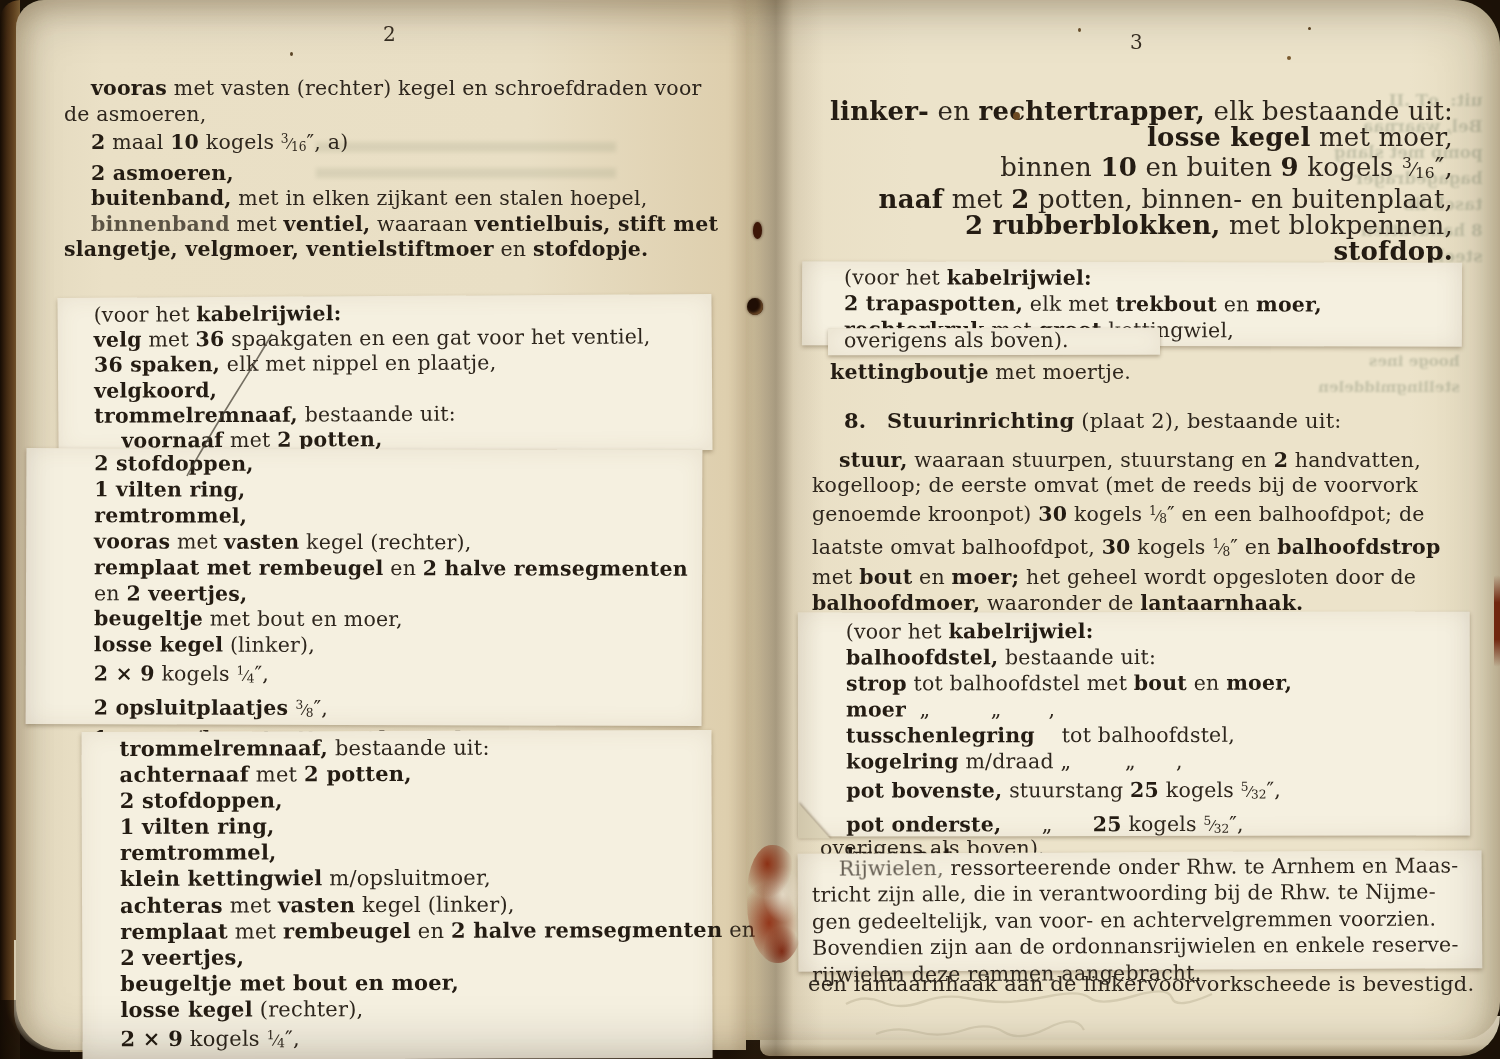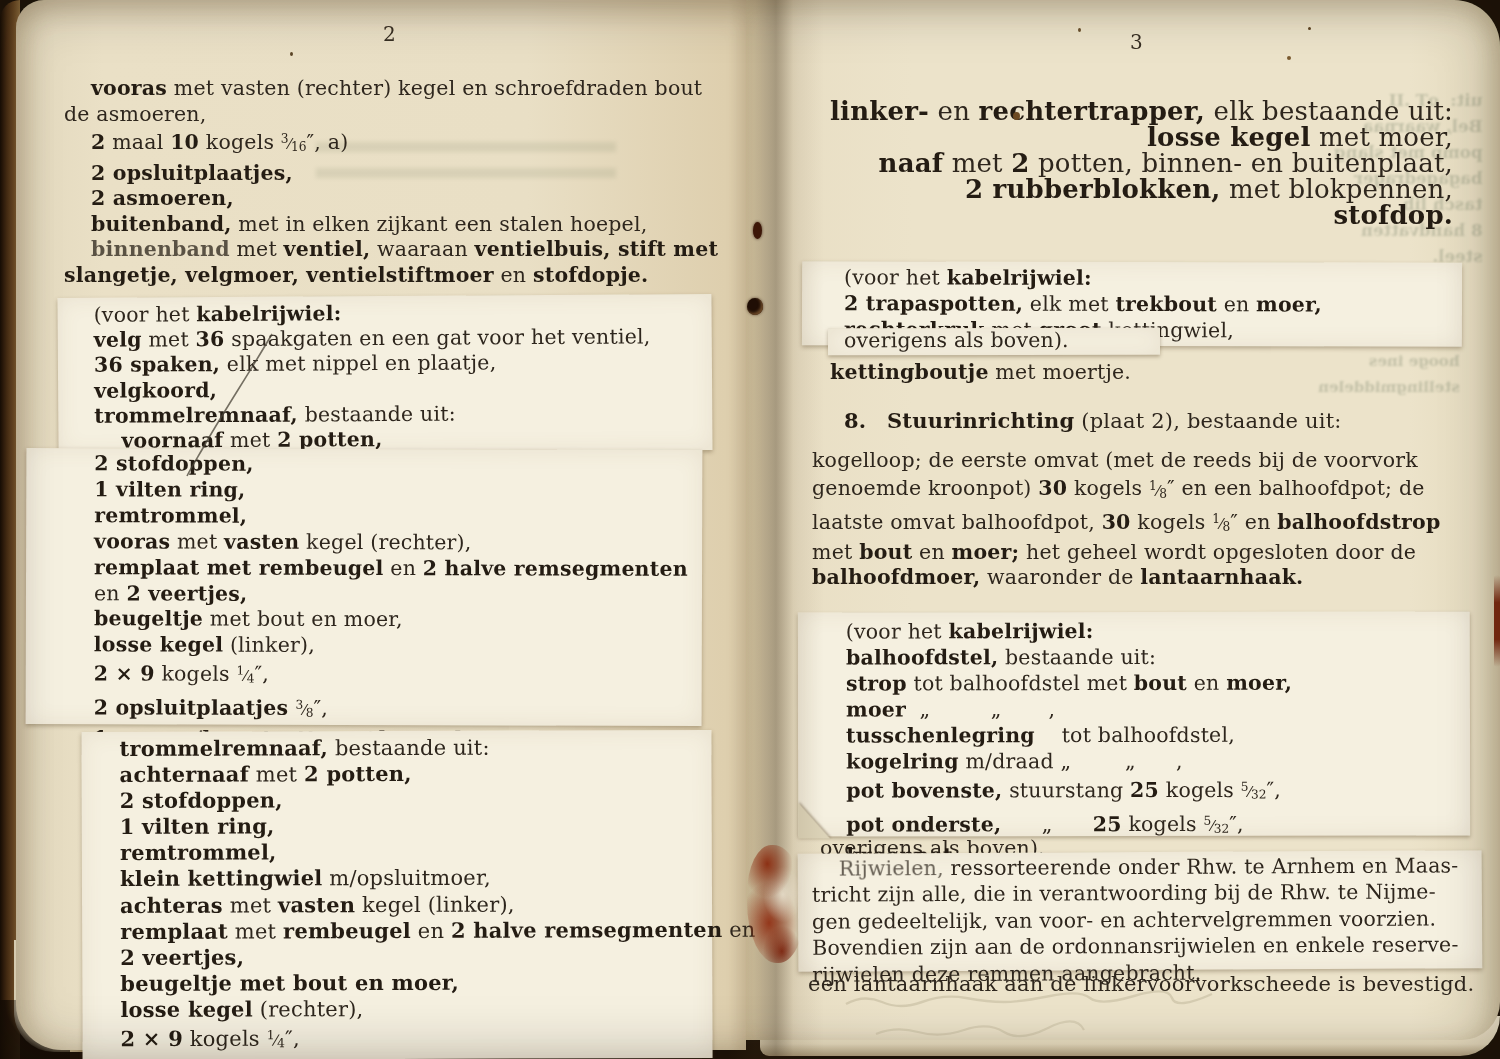--- a/index.html
+++ b/index.html
@@ -78,24 +78,23 @@
   <div class="cover-edge"></div>
   <div class="underpage-left"></div>
   <div class="corner-dark-bl"></div>
   <div class="underpage-right"></div>
 
   <div id="page-left" class="page">
     <div class="pgnum" style="left:367px;top:22px;">2</div>
     <div class="smudge" style="left:300px;top:142px;width:300px;height:40px;"></div>
     <div class="smudge" style="left:330px;top:444px;width:340px;height:58px;"></div>
     <div class="txt" style="left:48px;top:76px;font-size:20.5px;line-height:25.6px;">
-        <div class="ln ind"><span class="b">vooras</span><span> met vasten (rechter) kegel en schroefdraden bout</span></div>
+        <div class="ln ind"><span class="b">vooras</span><span> met vasten (rechter) kegel en schroefdraden voor</span></div>
         <div class="ln"><span>de asmoeren,</span></div>
         <div class="ln ind"><span class="b">2</span><span> maal </span><span class="b">10</span><span> kogels </span><span class="frac"><sup>3</sup>⁄<sub>16</sub></span><span>″, a)</span></div>
-        <div class="ln ind"><span class="b">2 opsluitplaatjes,</span></div>
         <div class="ln ind"><span class="b">2 asmoeren,</span></div>
         <div class="ln ind"><span class="b">buitenband,</span><span> met in elken zijkant een stalen hoepel,</span></div>
         <div class="ln ind"><span class="b sm">binnenband</span><span> met </span><span class="b">ventiel,</span><span> waaraan </span><span class="b">ventielbuis, stift met</span></div>
         <div class="ln"><span class="b">slangetje, velgmoer, ventielstiftmoer</span><span> en </span><span class="b">stofdopje.</span></div>
       </div>
   </div>
 
   <div class="fragment" style="left:130px;top:719px;width:300px;height:15px;font-size:20.5px;z-index:4;">
     
   </div>
@@ -149,32 +148,34 @@
   <svg class="penline" width="744" height="1059" viewBox="0 0 744 1059">
     <path d="M272,334 C250,372 222,414 203,448 C196,460 191,468 187,476" fill="none" stroke="#4a4438" stroke-width="1.6" opacity="0.75"></path>
   </svg>
 
   <div id="page-right" class="page">
     <div class="pgnum" style="left:384px;top:30px;">3</div>
     <div class="txt" style="left:84px;top:98px;font-size:26px;line-height:26px;text-align:right;">
       <div>
           <div class="ln"><span class="b">linker-</span><span> en </span><span class="b">rechtertrapper,</span><span> elk bestaande uit:</span></div>
           <div class="ln"><span class="b">losse kegel</span><span> met moer,</span></div>
+          <div class="ln"><span>binnen </span><span class="b">10</span><span> en buiten </span><span class="b">9</span><span> kogels </span><span class="frac"><sup>3</sup>⁄<sub>16</sub></span><span>″,</span></div>
           <div class="ln"><span class="b">naaf</span><span> met </span><span class="b">2</span><span> potten, binnen- en buitenplaat,</span></div>
           <div class="ln"><span class="b">2 rubberblokken,</span><span> met blokpennen,</span></div>
           <div class="ln"><span class="b">stofdop.</span></div>
         </div>
     </div>
     <div class="txt" style="left:84px;top:360px;font-size:20.5px;">
         <div class="ln"><span class="b">kettingboutje</span><span> met moertje.</span></div>
       </div>
     <div class="txt" style="left:98px;top:408px;font-size:21px;text-align:center;">
         <div class="ln"><span class="b">8.</span><span>   </span><span class="b">Stuurinrichting</span><span> (plaat 2), bestaande uit:</span></div>
       </div>
     <div class="txt" style="left:66px;top:448px;font-size:20.5px;line-height:25.4px;">
+        <div class="ln ind"><span class="b">stuur,</span><span> waaraan stuurpen, stuurstang en </span><span class="b">2</span><span> handvatten,</span></div>
         <div class="ln"><span>kogelloop; de eerste omvat (met de reeds bij de voorvork</span></div>
         <div class="ln"><span>genoemde kroonpot) </span><span class="b">30</span><span> kogels </span><span class="frac"><sup>1</sup>⁄<sub>8</sub></span><span>″ en een balhoofdpot; de</span></div>
         <div class="ln"><span>laatste omvat balhoofdpot, </span><span class="b">30</span><span> kogels </span><span class="frac"><sup>1</sup>⁄<sub>8</sub></span><span>″ en </span><span class="b">balhoofdstrop</span></div>
         <div class="ln"><span>met </span><span class="b">bout</span><span> en </span><span class="b">moer;</span><span> het geheel wordt opgesloten door de</span></div>
         <div class="ln"><span class="b">balhoofdmoer,</span><span> waaronder de </span><span class="b">lantaarnhaak.</span></div>
       </div>
     <div class="txt" style="left:74px;top:836px;font-size:20.5px;">
         <div class="ln"><span>overigens als boven).</span></div>
       </div>
     <div class="txt" style="left:62px;top:972px;font-size:21px;">

